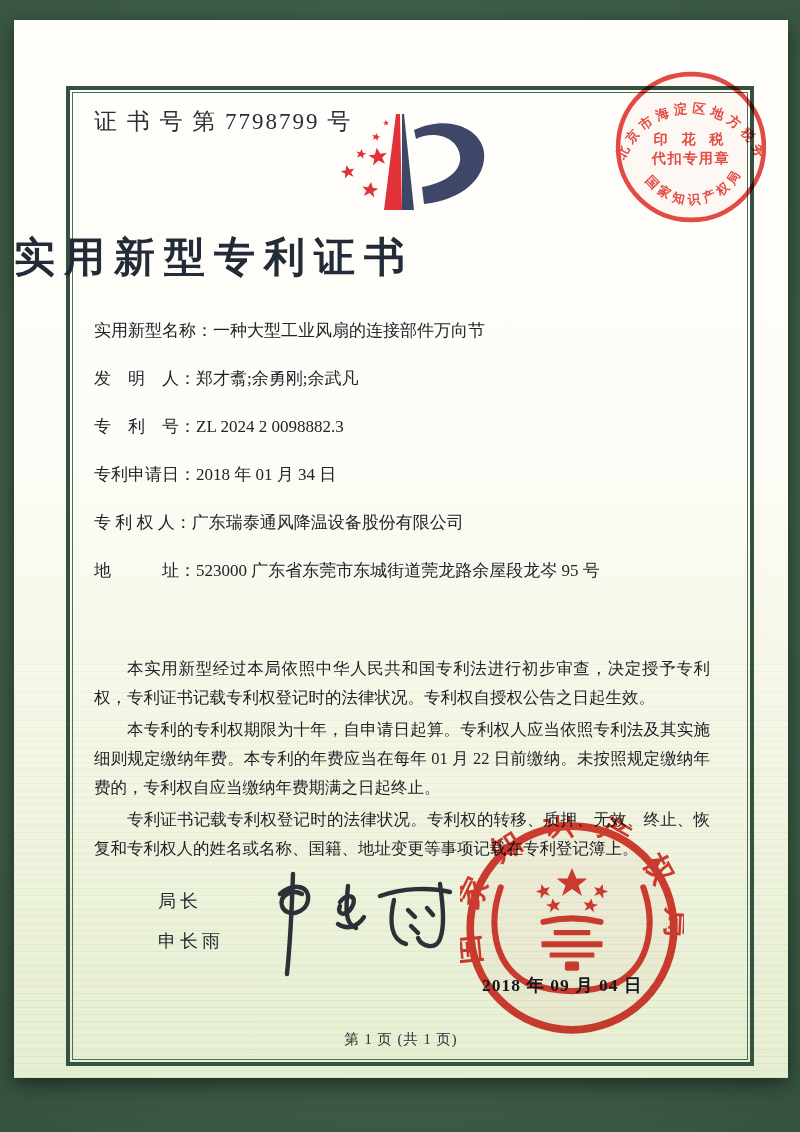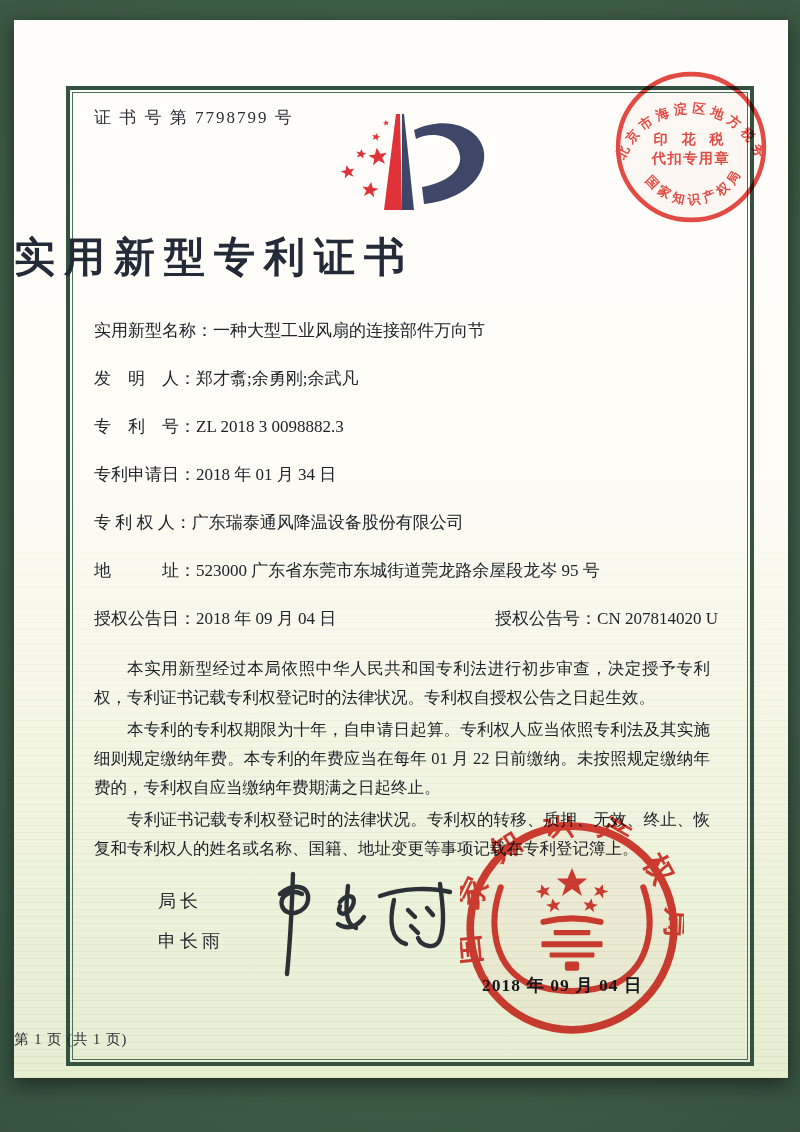--- a/index.html
+++ b/index.html
@@ -9,21 +9,21 @@
   .paper{position:absolute;left:14px;top:20px;width:774px;height:1058px;
     background:linear-gradient(180deg,#fffefb 0%,#fdfcf6 42%,#f4f6e4 68%,#e9f0d6 92%,#e6eed2 100%);
     box-shadow:0 6px 18px rgba(0,0,0,.5);}
   .paper::before{content:"";position:absolute;inset:0;pointer-events:none;
     background:repeating-linear-gradient(0deg, rgba(120,160,90,.10) 0 1px, transparent 1px 7px);
     -webkit-mask-image:linear-gradient(180deg,transparent 0%,transparent 45%,rgba(0,0,0,.8) 75%,#000 100%);
     mask-image:linear-gradient(180deg,transparent 0%,transparent 45%,rgba(0,0,0,.8) 75%,#000 100%);}
   .frame{position:absolute;left:52px;top:66px;width:680px;height:972px;
     border:4px solid #33574330;border-color:#33523f;pointer-events:none;}
   .frame::after{content:"";position:absolute;inset:2px;border:1px solid #4a6e57;}
-  .cert-no{position:absolute;left:80px;top:86px;font-size:17px;letter-spacing:2px;color:#2a2f36;}
+  .cert-no{position:absolute;left:80px;top:86px;font-size:23px;letter-spacing:2px;color:#2a2f36;}
   .logo{position:absolute;left:312px;top:90px;width:176px;height:108px;}
   .stamp-top{position:absolute;left:596px;top:46px;width:162px;height:162px;opacity:.92;mix-blend-mode:multiply;z-index:5;}
   .title{position:absolute;left:0;top:210px;width:100%;text-align:left;
     font-size:41px;font-weight:bold;color:#232a38;letter-spacing:9px;}
   .fields{position:absolute;left:80px;top:298px;width:624px;display:flex;flex-direction:column;gap:22px;
     font-size:17px;color:#20242a;}
   .frow{display:flex;line-height:26px;white-space:pre;}
   .frow .lbl{flex:0 0 auto;}
   .frow .val{flex:1 1 auto;white-space:pre-wrap;font-family:Liberation Serif, serif;}
   .frow.split{justify-content:space-between;}
@@ -31,21 +31,21 @@
   .paras{position:absolute;left:80px;top:634px;width:616px;font-size:16.5px;line-height:1.78;
     color:#20242a;text-align:justify;}
   .paras p{margin:0 0 2px 0;text-indent:2em;}
   .signer{position:absolute;left:100px;top:872px;font-size:18px;color:#262b31;line-height:1;margin-left:44px;}
   .signer .t{margin-bottom:22px;letter-spacing:4px;}
   .signer .n{letter-spacing:4px;}
   .signature{position:absolute;left:228px;top:842px;width:240px;height:130px;}
   .seal-bottom{position:absolute;left:446px;top:796px;width:224px;height:224px;opacity:.93;mix-blend-mode:multiply;}
   .seal-date{position:absolute;left:468px;top:953px;width:200px;font-size:17.5px;font-weight:bold;
     letter-spacing:1px;color:#14171c;z-index:6;white-space:pre;}
-  .footer{position:absolute;left:0;top:1010px;width:100%;text-align:left;font-size:14.5px;
+  .footer{position:absolute;left:0;top:1010px;width:100%;text-align:center;font-size:14.5px;
     letter-spacing:1px;color:#2a2f36;}
 </style>
 </head>
 <body>
 
 <div class="stage">
   <div class="paper">
     <div class="frame"></div>
 
     <div class="cert-no">证 书 号 第 7798799 号</div>
@@ -85,34 +85,30 @@
     <div class="title">实用新型专利证书</div>
 
     <div class="fields">
       <div class="frow">
         <span class="lbl">实用新型名称：</span><span class="val">一种大型工业风扇的连接部件万向节</span>
       </div>
       <div class="frow">
         <span class="lbl">发　明　人：</span><span class="val">郑才翥;余勇刚;余武凡</span>
       </div>
       <div class="frow">
-        <span class="lbl">专　利　号：</span><span class="val">ZL 2018 3 0098882.3</span>
+        <span class="lbl">专　利　号：</span><span class="val">ZL 2024 2 0098882.3</span>
       </div>
       <div class="frow">
         <span class="lbl">专利申请日：</span><span class="val">2018 年 01 月 34 日</span>
       </div>
       <div class="frow">
         <span class="lbl">专 利 权 人：</span><span class="val">广东瑞泰通风降温设备股份有限公司</span>
       </div>
       <div class="frow">
         <span class="lbl">地　　　址：</span><span class="val">523000 广东省东莞市东城街道莞龙路余屋段龙岑 95 号</span>
-      </div>
-      <div class="frow split">
-        <span class="pair"><span>授权公告日：</span><span>2018 年 09 月 04 日</span></span>
-        <span class="pair"><span>授权公告号：</span><span>CN 207814020 U</span></span>
       </div>
     </div>
 
     <div class="paras">
       <p>本实用新型经过本局依照中华人民共和国专利法进行初步审查，决定授予专利权，专利证书记载专利权登记时的法律状况。专利权自授权公告之日起生效。</p>
       <p>本专利的专利权期限为十年，自申请日起算。专利权人应当依照专利法及其实施细则规定缴纳年费。本专利的年费应当在每年 01 月 22 日前缴纳。未按照规定缴纳年费的，专利权自应当缴纳年费期满之日起终止。</p>
       <p>专利证书记载专利权登记时的法律状况。专利权的转移、质押、无效、终止、恢复和专利权人的姓名或名称、国籍、地址变更等事项记载在专利登记簿上。</p>
     </div>
 
     <div class="signer">

